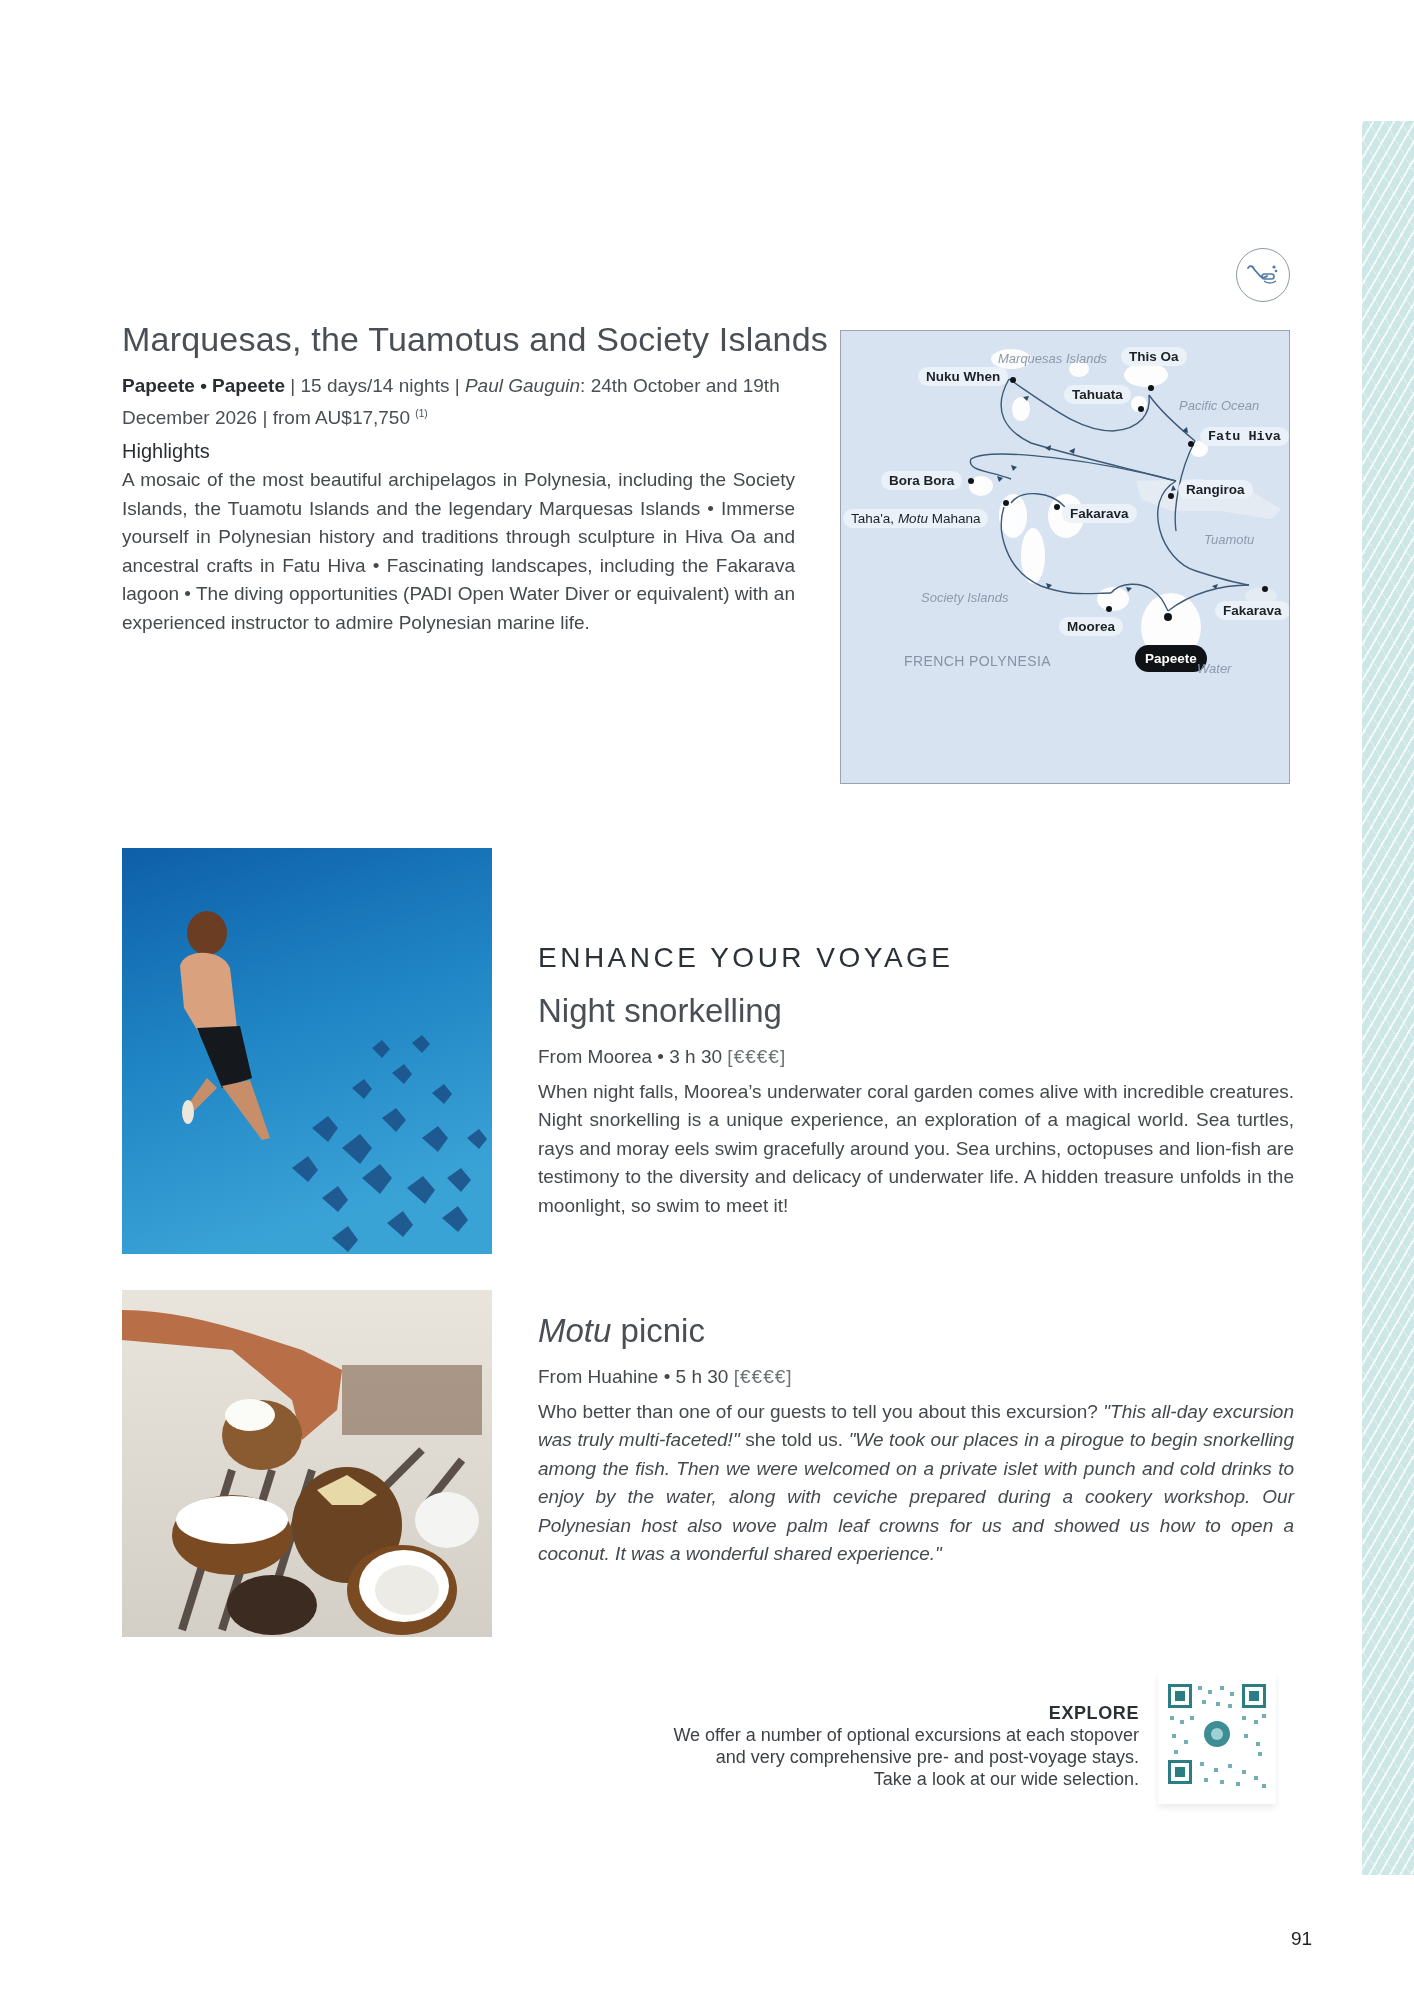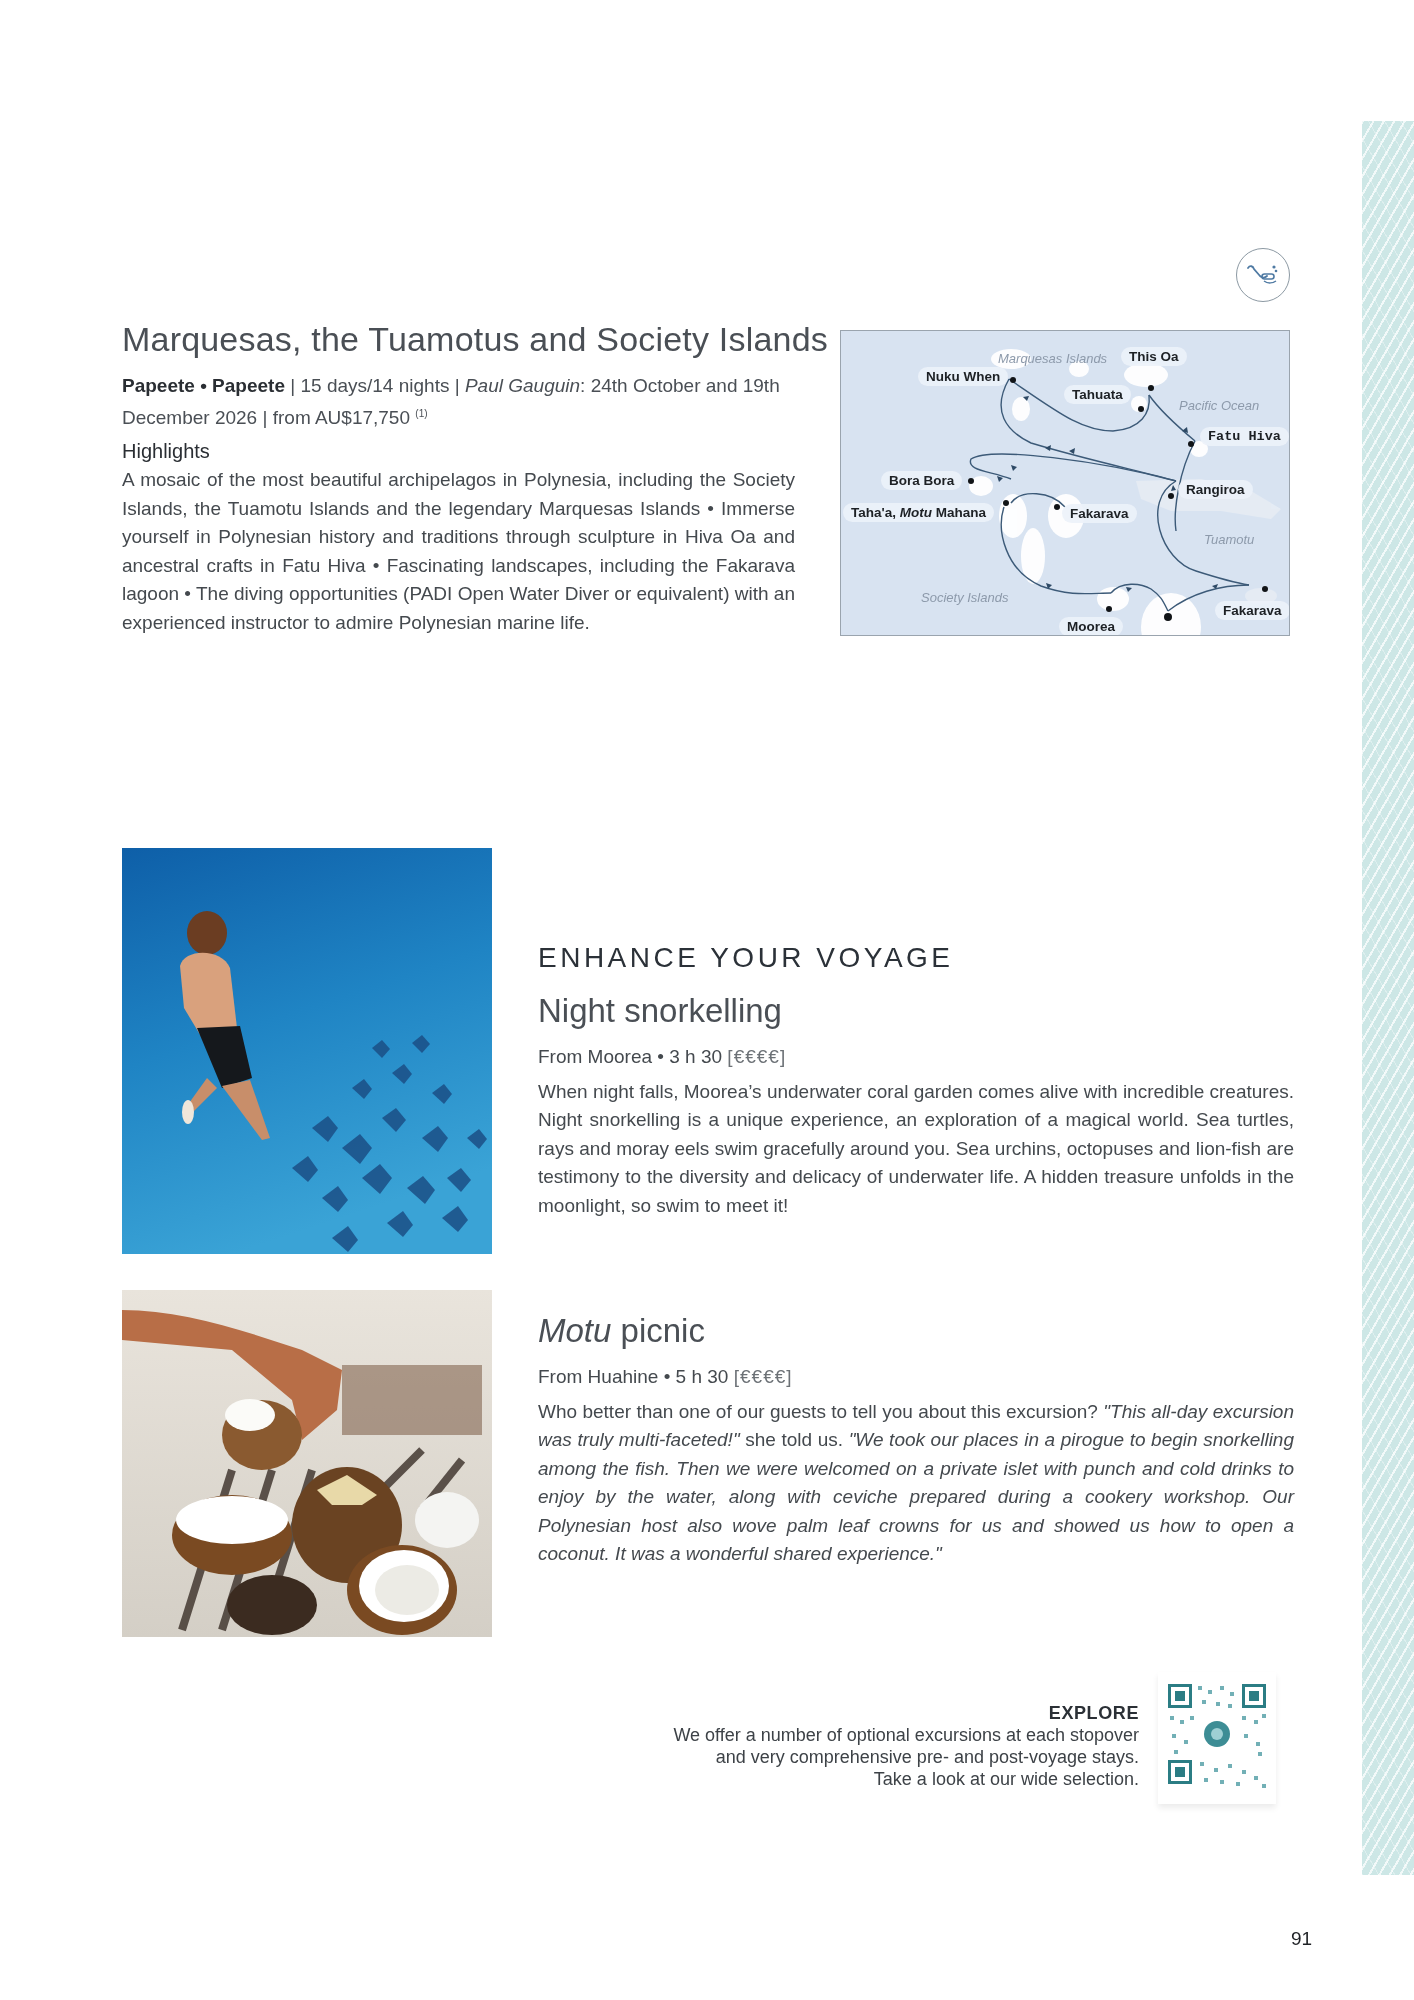--- a/index.html
+++ b/index.html
@@ -32,21 +32,21 @@
   .subtitle i { font-style: italic; }
   .subtitle sup { font-size: 10px; vertical-align: 7px; }
   .hl-label {
     position: absolute; left: 122px; top: 440px; font-size: 20px; color: #2a2e33;
   }
   .hl-body {
     position: absolute; left: 122px; top: 466px; width: 673px;
     font-size: 19px; line-height: 28.5px; text-align: justify; color: #44494e;
   }
   .map {
-    position: absolute; left: 840px; top: 330px; width: 450px; height: 306px;
+    position: absolute; left: 840px; top: 330px; width: 450px; height: 454px;
     background: #d8e3f1; border: 1px solid #9aa4ae; box-sizing: border-box; overflow: hidden;
   }
   .map svg { position: absolute; left: 0; top: 0; }
   .map .pin {
     position: absolute; font-size: 13.5px; color: #1d2125; font-weight: 700;
     background: rgba(236,242,250,0.9); border-radius: 12px; padding: 2px 8px; white-space: nowrap;
   }
   .map .pin.dark { background: #101316; color: #ffffff; border-radius: 14px; padding: 6px 10px; margin-top: 12px; }
   .map .region {
     position: absolute; font-size: 13px; color: #8d9aab; font-style: italic; white-space: nowrap;
@@ -182,21 +182,21 @@
   </svg>
 
   <span class="region" style="left:157px;top:20px;">Marquesas Islands</span>
   <span class="pin" style="left:280px;top:16px;">This Oa</span>
   <span class="pin" style="left:77px;top:36px;">Nuku When</span>
   <span class="pin" style="left:223px;top:54px;">Tahuata</span>
   <span class="region" style="left:338px;top:67px;">Pacific Ocean</span>
   <span class="pin" style="left:359px;top:96px;font-family:Liberation Mono, monospace;">Fatu Hiva</span>
   <span class="pin" style="left:337px;top:149px;">Rangiroa</span>
   <span class="pin" style="left:40px;top:140px;">Bora Bora</span>
-  <span class="pin" style="left:2px;top:172px;font-weight:700;"><span>Taha'a, </span><i>Motu</i><span> Mahana</span></span>
+  <span class="pin" style="left:2px;top:178px;font-weight:400;"><span>Taha'a, </span><i>Motu</i><span> Mahana</span></span>
   <span class="pin" style="left:221px;top:173px;">Fakarava</span>
   <span class="region" style="left:363px;top:201px;">Tuamotu</span>
   <span class="region" style="left:80px;top:259px;">Society Islands</span>
   <span class="pin" style="left:374px;top:270px;">Fakarava</span>
   <span class="pin" style="left:218px;top:286px;">Moorea</span>
   <span class="pin dark" style="left:294px;top:302px;">Papeete</span>
   <span class="country" style="left:63px;top:322px;">FRENCH POLYNESIA</span>
   <span class="region" style="left:356px;top:330px;">Water</span>
 </div>
 

